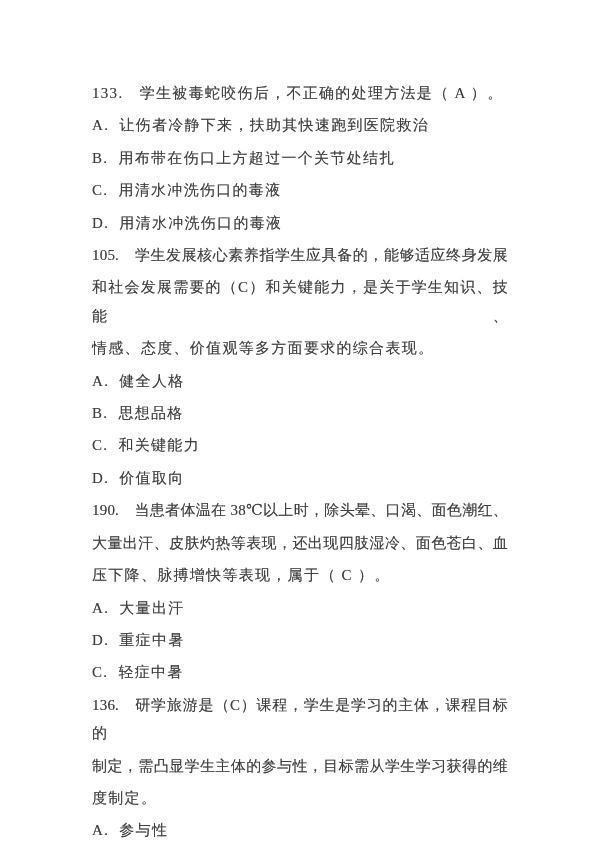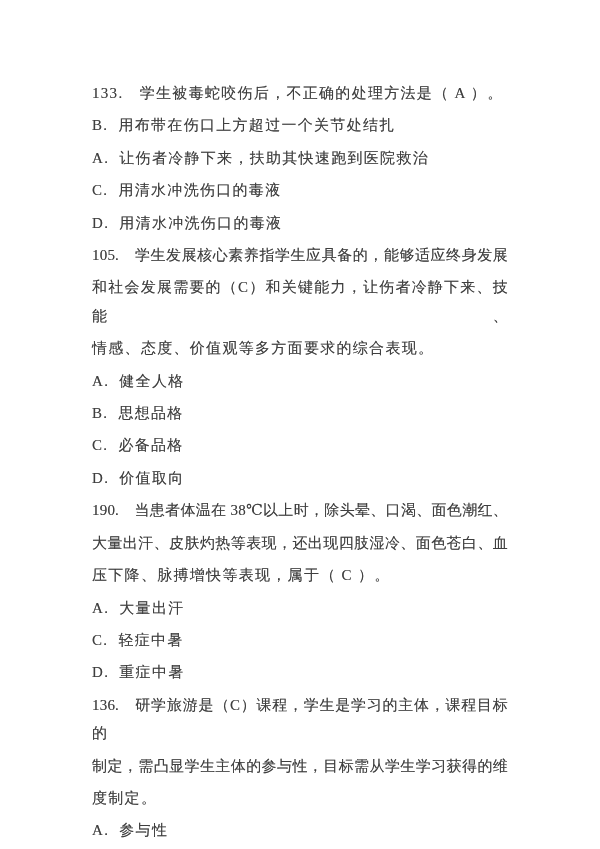--- a/index.html
+++ b/index.html
@@ -40,43 +40,43 @@
   }
 </style>
 </head>
 <body>
 
 <div class="page">
   <div class="content">
 
     <section class="question">
       <p class="line">133.　学生被毒蛇咬伤后，不正确的处理方法是（ A ）。</p>
+      <p class="line">A.  让伤者冷静下来，扶助其快速跑到医院救治</p>
       <p class="line">B.  用布带在伤口上方超过一个关节处结扎</p>
-      <p class="line">A.  让伤者冷静下来，扶助其快速跑到医院救治</p>
       <p class="line">C.  用清水冲洗伤口的毒液</p>
       <p class="line">D.  用清水冲洗伤口的毒液</p>
     </section>
 
     <section class="question">
       <p class="line fill">105.　学生发展核心素养指学生应具备的，能够适应终身发展</p>
-      <p class="line fill">和社会发展需要的（C）和关键能力，让伤者冷静下来、技能、</p>
+      <p class="line fill">和社会发展需要的（C）和关键能力，是关于学生知识、技能、</p>
       <p class="line">情感、态度、价值观等多方面要求的综合表现。</p>
       <p class="line">A.  健全人格</p>
       <p class="line">B.  思想品格</p>
-      <p class="line">C.  必备品格</p>
+      <p class="line">C.  和关键能力</p>
       <p class="line">D.  价值取向</p>
     </section>
 
     <section class="question">
       <p class="line fill">190.　当患者体温在 38℃以上时，除头晕、口渴、面色潮红、</p>
       <p class="line fill">大量出汗、皮肤灼热等表现，还出现四肢湿冷、面色苍白、血</p>
       <p class="line">压下降、脉搏增快等表现，属于（ C ）。</p>
       <p class="line">A.  大量出汗</p>
+      <p class="line">D.  重症中暑</p>
       <p class="line">C.  轻症中暑</p>
-      <p class="line">D.  重症中暑</p>
     </section>
 
     <section class="question">
       <p class="line fill">136.　研学旅游是（C）课程，学生是学习的主体，课程目标的</p>
       <p class="line fill">制定，需凸显学生主体的参与性，目标需从学生学习获得的维</p>
       <p class="line">度制定。</p>
       <p class="line">A.  参与性</p>
       <p class="line">B.  挑战性</p>
     </section>
 

